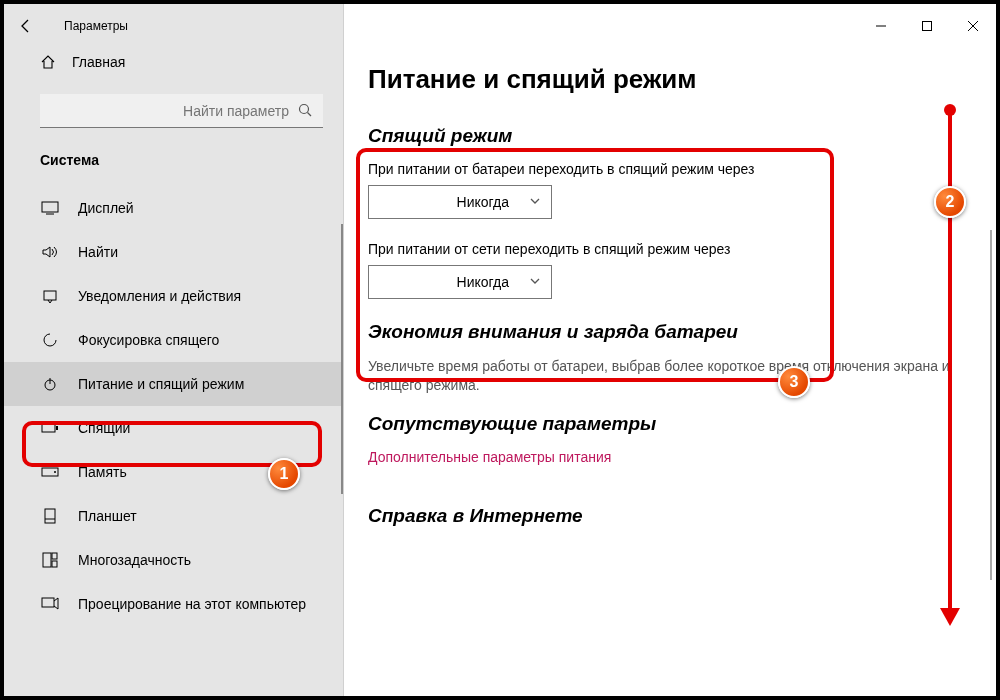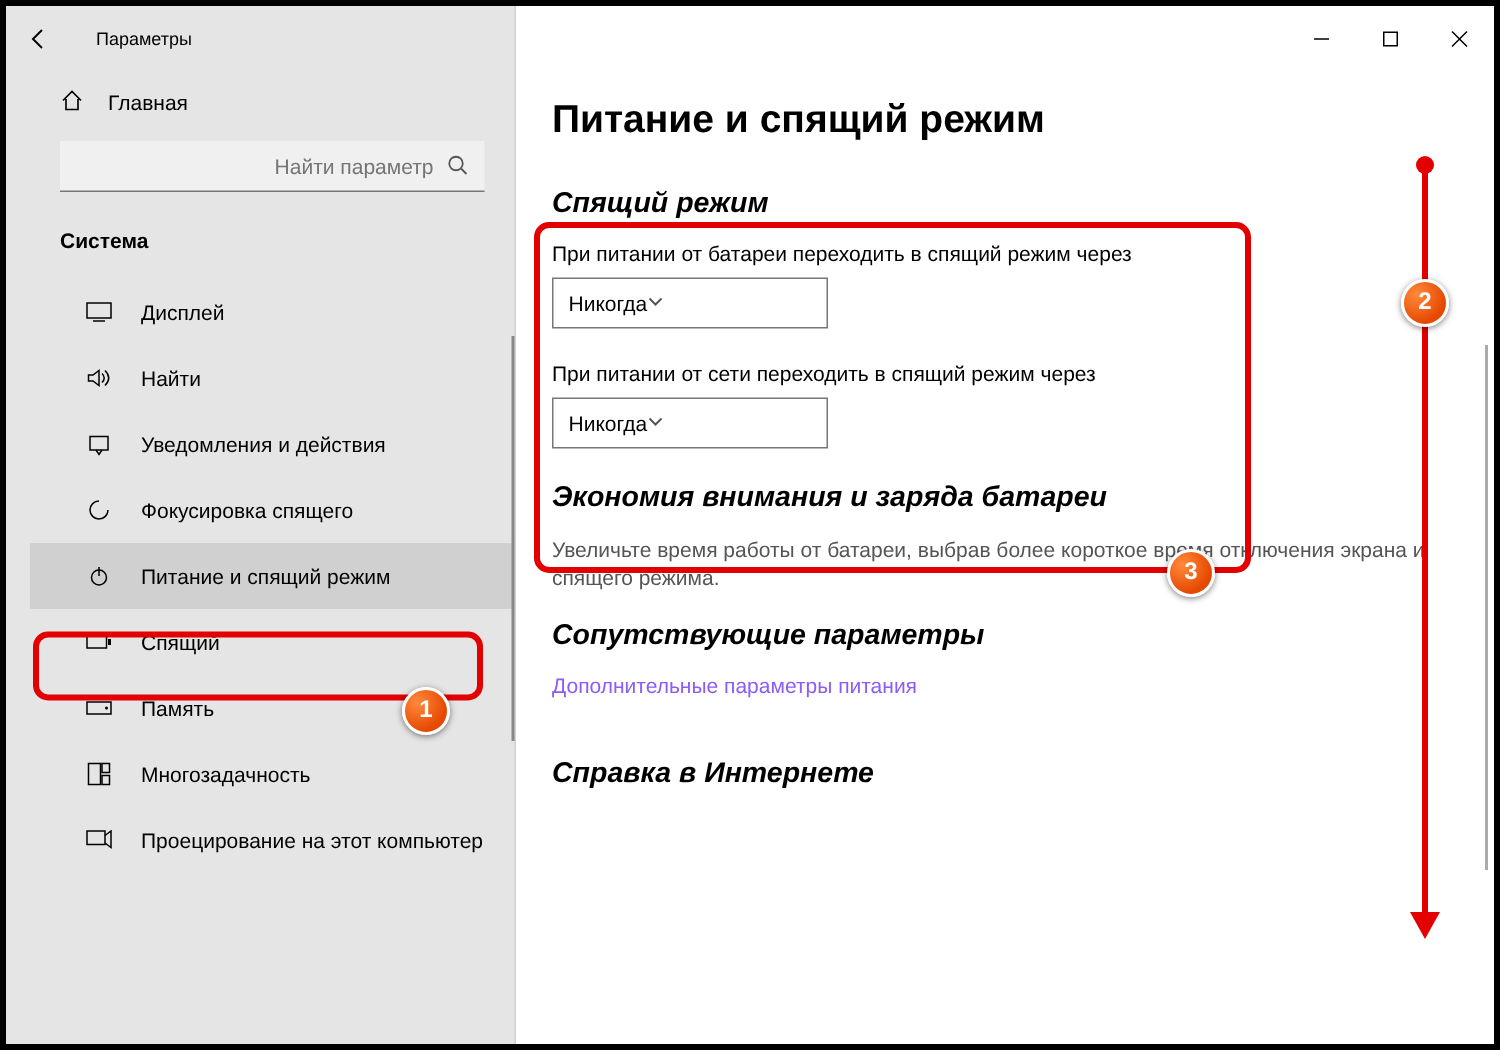--- a/index.html
+++ b/index.html
@@ -39,21 +39,21 @@
   
   .left-pane {
     position:absolute;
     left:0; top:0; bottom:0;
     width: 340px;
     background: #e5e5e5;
     padding-top: 44px;
     border-right: 1px solid #d0d0d0;
   }
   .home-row {
-    display:flex; align-items:center;
+    display:flex; 
     padding: 6px 20px 6px 36px;
     height: 40px;
     font-size: 14px;
   }
   .home-row .icon { margin-right: 16px; }
   .search-wrap { padding: 6px 20px 10px 36px; }
   .search {
     width: 100%; height:34px;
     border:none;
     border-bottom: 1px solid #777;
@@ -67,21 +67,21 @@
   .search-ico {
     position:absolute; right:10px; top:8px;
     color:#555;
     pointer-events:none;
   }
   .section-label {
     padding: 14px 20px 14px 36px;
     font-weight: 600;
     font-size: 14px;
   }
-  .nav-list { padding-top: 4px; padding-left: 16px; }
+  .nav-list { padding-top: 4px; }
   .nav-item {
     display:flex; align-items:center;
     height: 44px;
     padding: 0 20px 0 36px;
     font-size: 14px;
     cursor: default;
   }
   .nav-item .icon {
     width: 20px; margin-right: 18px;
     display:flex; align-items:center; justify-content:center;
@@ -102,27 +102,28 @@
     overflow:hidden;
   }
   .page-title { font-size:26px; font-weight:600; margin:0 0 30px 0; }
   .sub-title { font-size:19px; font-weight:600; margin:18px 0 14px 0;font-style:italic; }
   .field-label { font-size:14px; margin: 8px 0 8px 0; }
   .combo {
     width: 184px; height:34px;
     border:1px solid #777;
     display:flex; align-items:center;
     padding: 0 10px;
-    justify-content: flex-start;
+    justify-content: flex-end;
     margin-bottom: 22px;
     background:#fff;
+    gap:20px;
   }
   .combo .chev { color:#555; }
   .help-text { color:#555; font-size:14px; line-height:1.35; margin:4px 0 18px 0; }
-  .link { color:#8b5cf6; font-size:14px; }
+  .link { color:#be185d; font-size:14px; }
   .right-scroll-ind {
     position:absolute;
     right:4px; top:226px; width:2px; height:350px;
     background:#aaa;
   }
 
   
   .hl-box {
     position:absolute;
     border:4px solid #e30000;
@@ -270,20 +271,29 @@
             <svg width="18" height="10" viewBox="0 0 18 10">
               <rect x="1" y="1" width="16" height="8" stroke="#000" fill="none"></rect>
               <circle cx="14" cy="5" r="1" fill="#000"></circle>
             </svg>
           </span>
         <span>Память</span>
       </div>
       <div class="nav-item">
         <span class="icon">
             <svg width="16" height="16" viewBox="0 0 16 16">
+              <rect x="3" y="1" width="10" height="14" stroke="#000" fill="none"></rect>
+              <line x1="3" y1="11" x2="13" y2="11" stroke="#000"></line>
+            </svg>
+          </span>
+        <span>Планшет</span>
+      </div>
+      <div class="nav-item">
+        <span class="icon">
+            <svg width="16" height="16" viewBox="0 0 16 16">
               <rect x="1" y="1" width="8" height="14" stroke="#000" fill="none"></rect>
               <rect x="10" y="1" width="5" height="6" stroke="#000" fill="none"></rect>
               <rect x="10" y="9" width="5" height="6" stroke="#000" fill="none"></rect>
             </svg>
           </span>
         <span>Многозадачность</span>
       </div>
       <div class="nav-item">
         <span class="icon">
             <svg width="18" height="14" viewBox="0 0 18 14">

